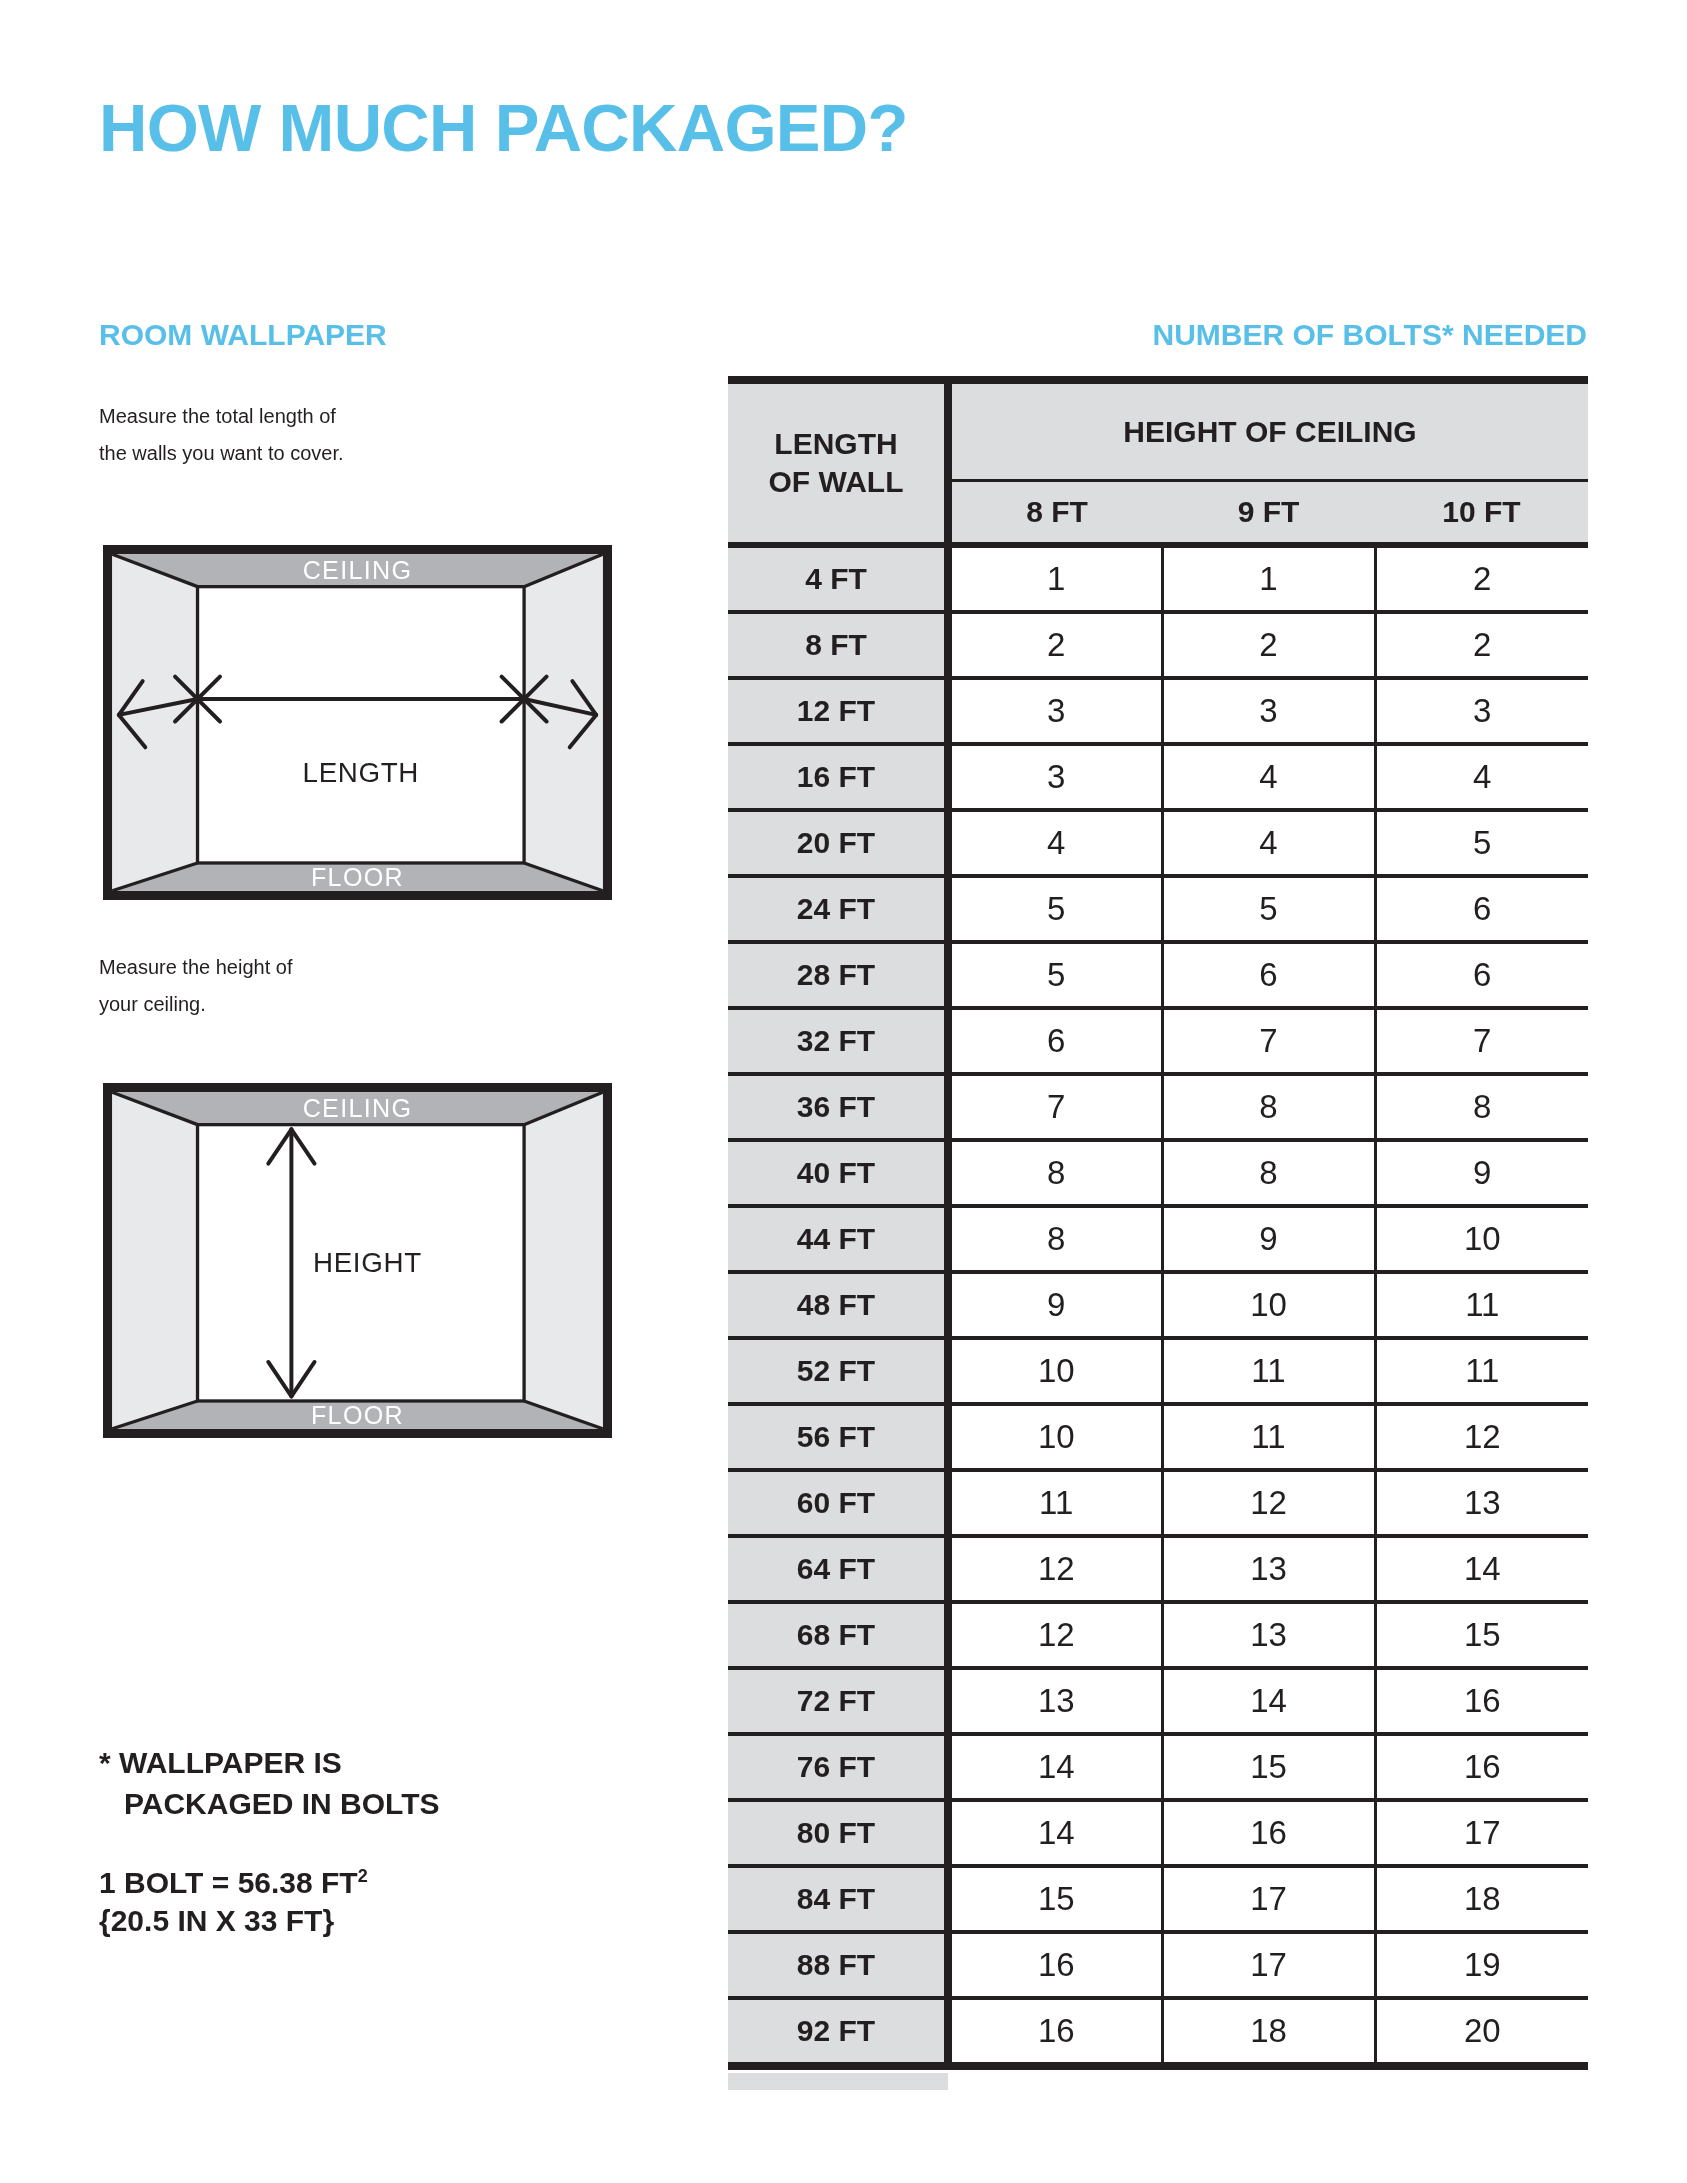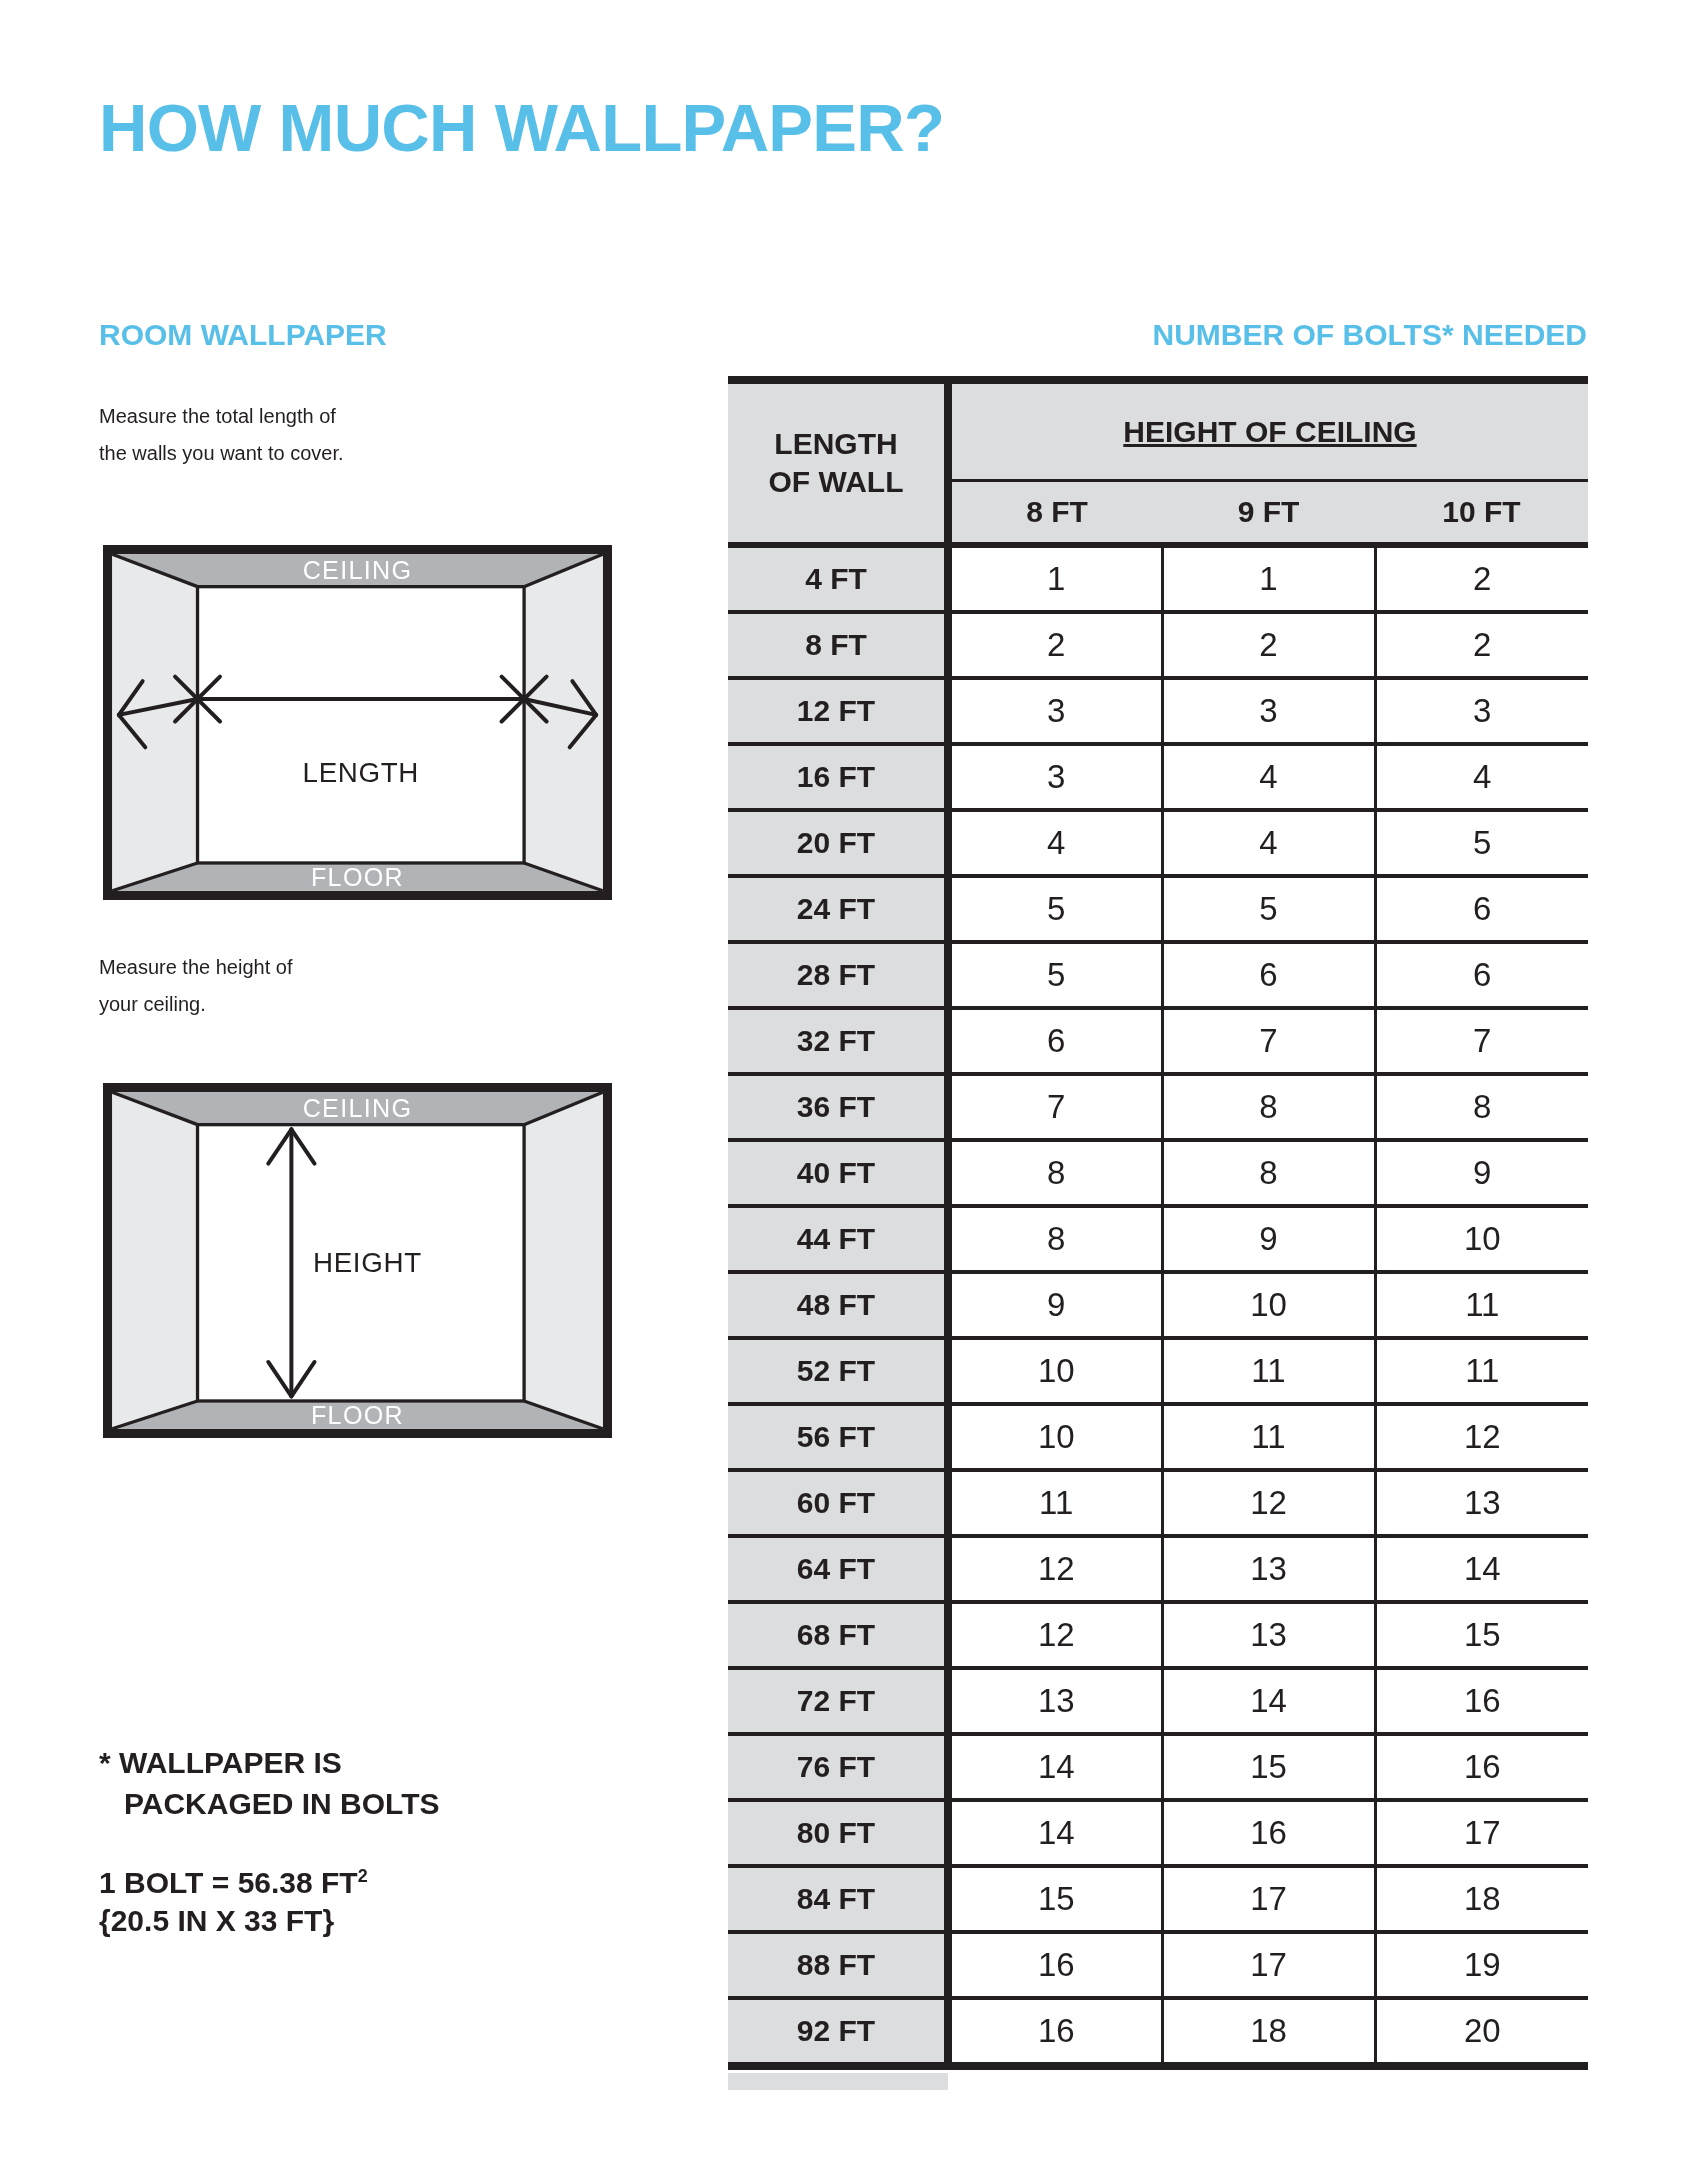--- a/index.html
+++ b/index.html
@@ -79,21 +79,21 @@
     background:var(--cellgray);
     border-right:8.6px solid var(--ink);
     border-bottom:6.6px solid var(--ink);
     font-size:30px; font-weight:bold; line-height:38px;
     white-space:pre-line;
   }
   th.group{
     background:var(--cellgray);
     height:95px;
     border-bottom:3.3px solid var(--ink);
-    font-size:30px; font-weight:bold;text-decoration:underline;
+    font-size:30px; font-weight:bold;
   }
   tr.sub th{
     background:var(--cellgray);
     height:60px;
     border-bottom:6.6px solid var(--ink);
     font-size:30px; font-weight:bold;
   }
   tbody th{
     background:var(--cellgray);
     border-right:8.6px solid var(--ink);
@@ -112,21 +112,21 @@
     left:728px; top:2073px; width:220px; height:17px;
     background:var(--cellgray);
   }
   .svg-label{ font-family:"Liberation Sans", sans-serif; }
 </style>
 </head>
 <body>
 
 <div class="page">
 
-  <div class="abs title">HOW MUCH WALLPAPER?</div>
+  <div class="abs title">HOW MUCH PACKAGED?</div>
 
   <div class="abs section-label" id="room-estimates-label">ROOM WALLPAPER</div>
   <div class="abs section-label" id="bolts-heading">NUMBER OF BOLTS* NEEDED</div>
 
   <div class="abs para" id="para1">Measure the total length of
 the walls you want to cover.</div>
 
   <svg class="abs diagram" id="diagram1" width="509" height="355" viewBox="0 0 770 537">
     <g>
       <rect x="7" y="7" width="756" height="523" fill="#ffffff" stroke="#231F20" stroke-width="14"></rect>

